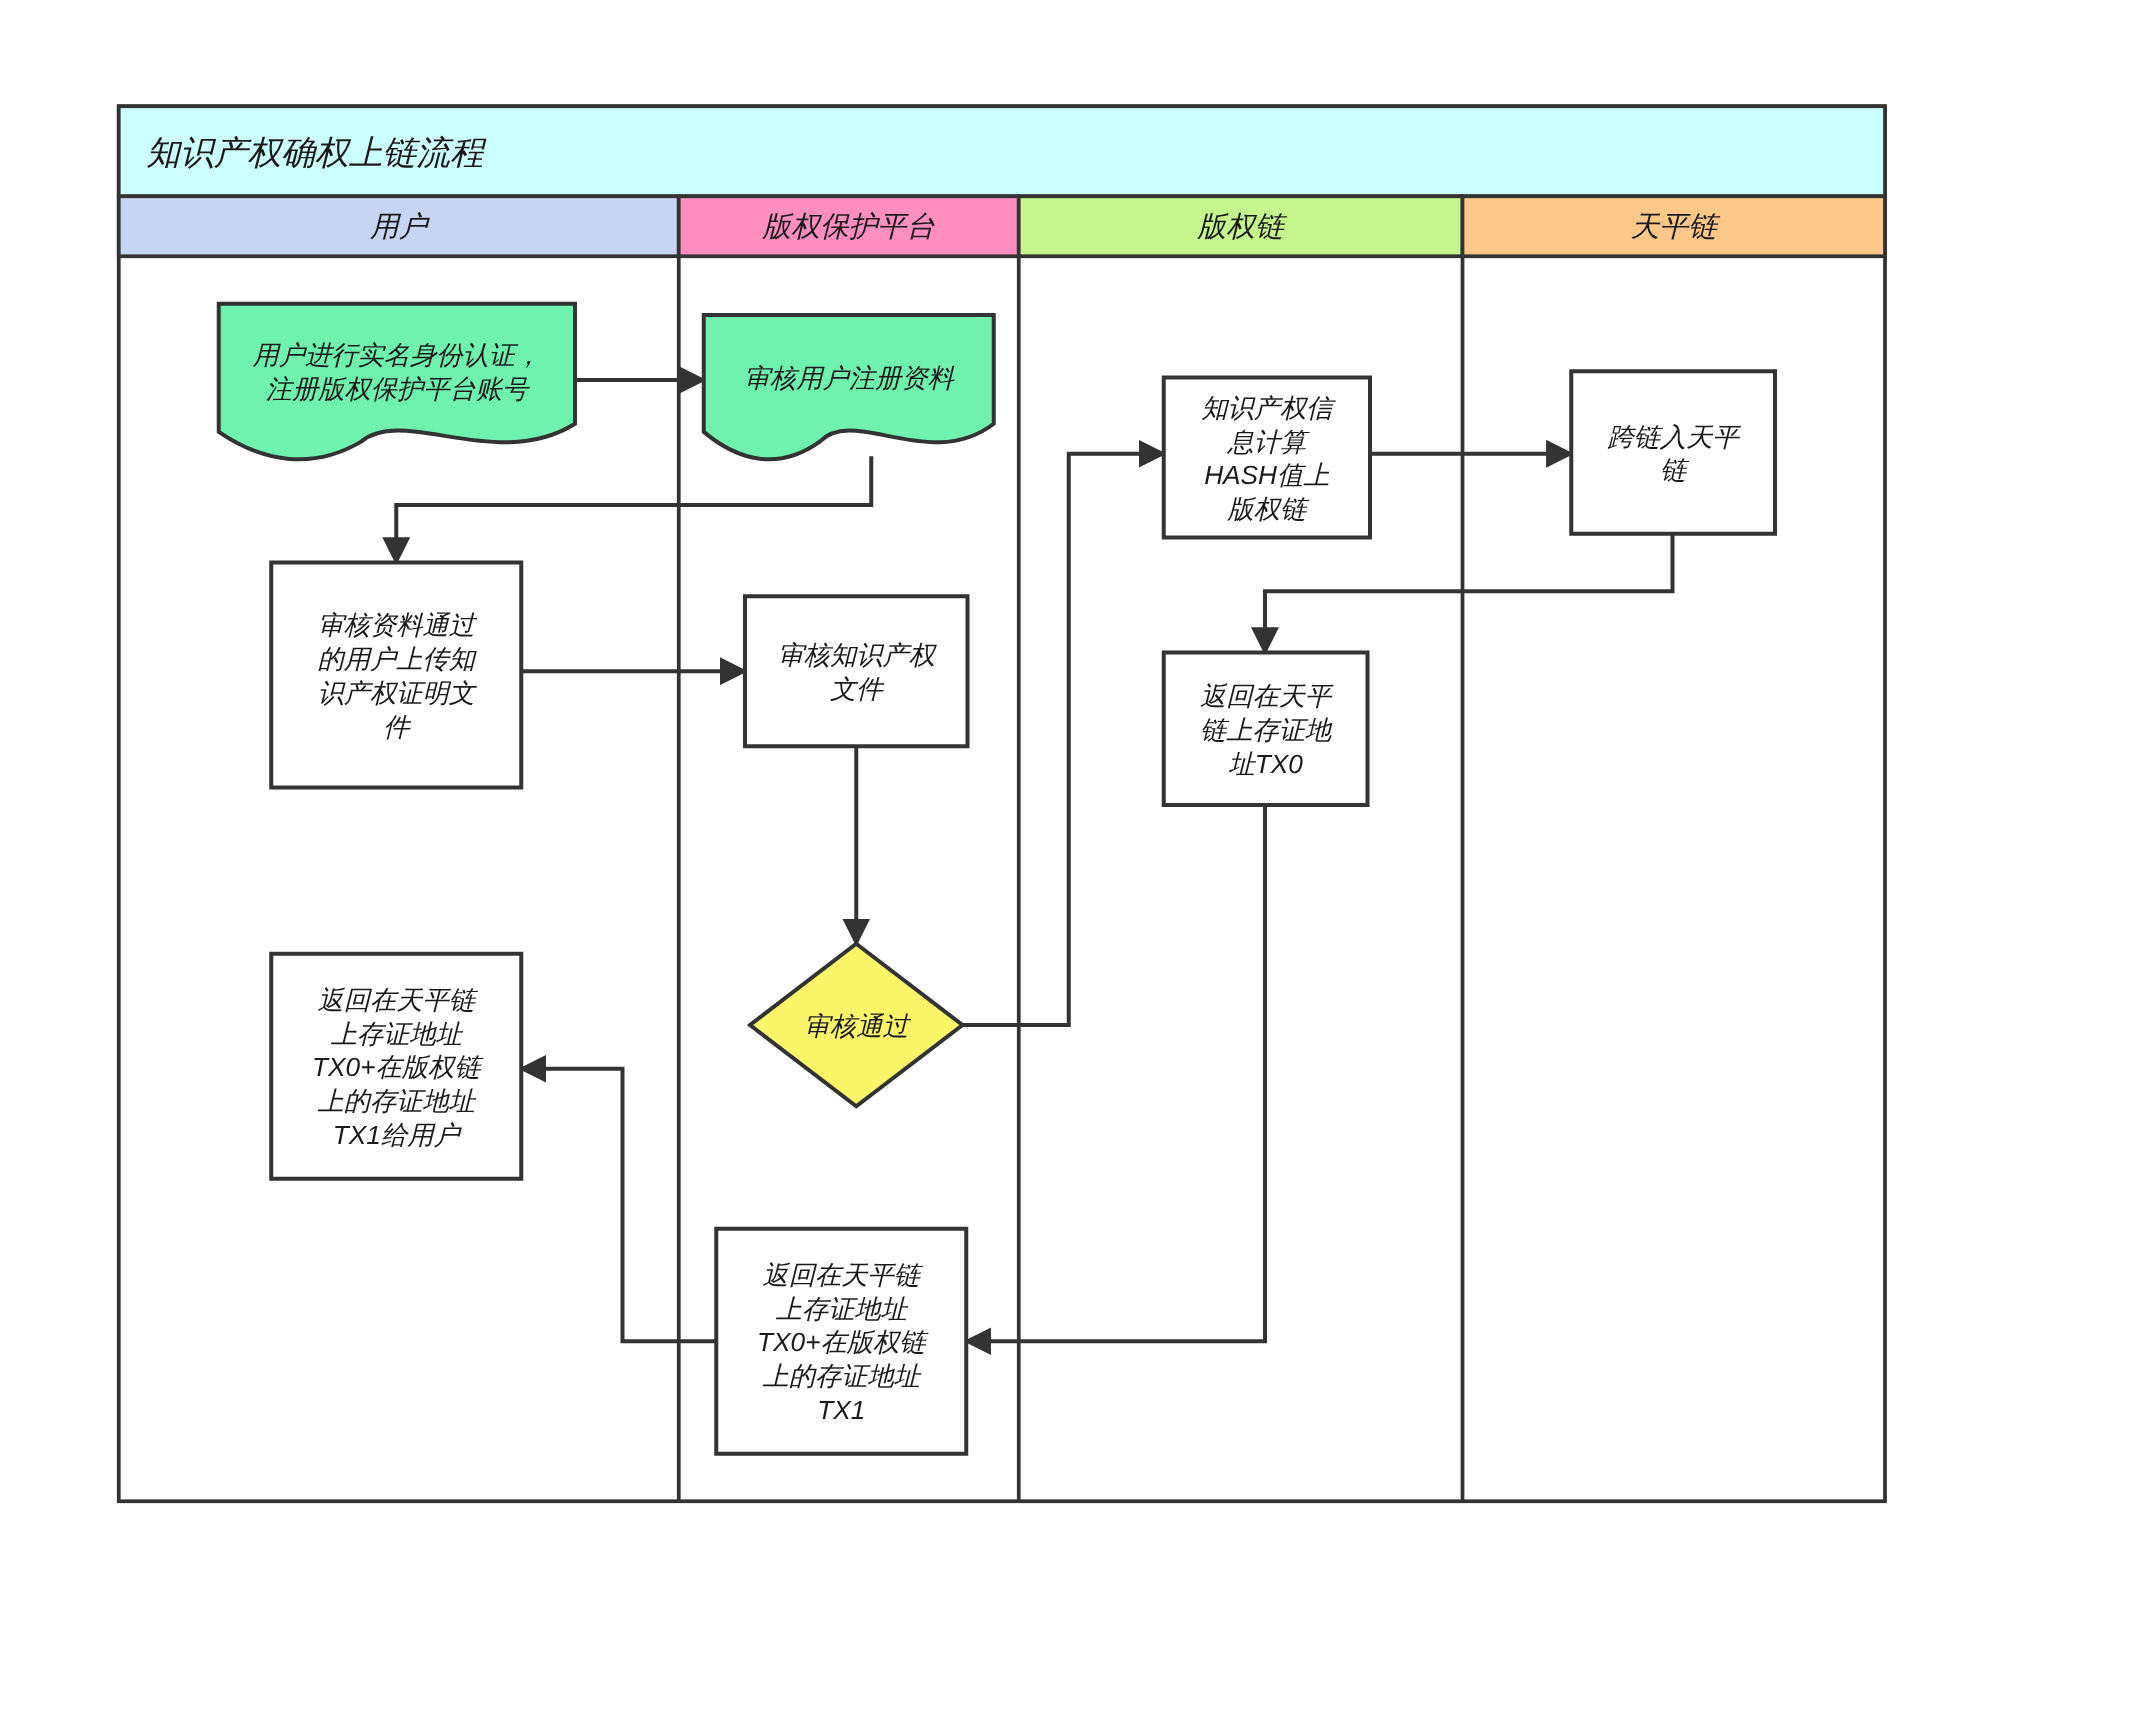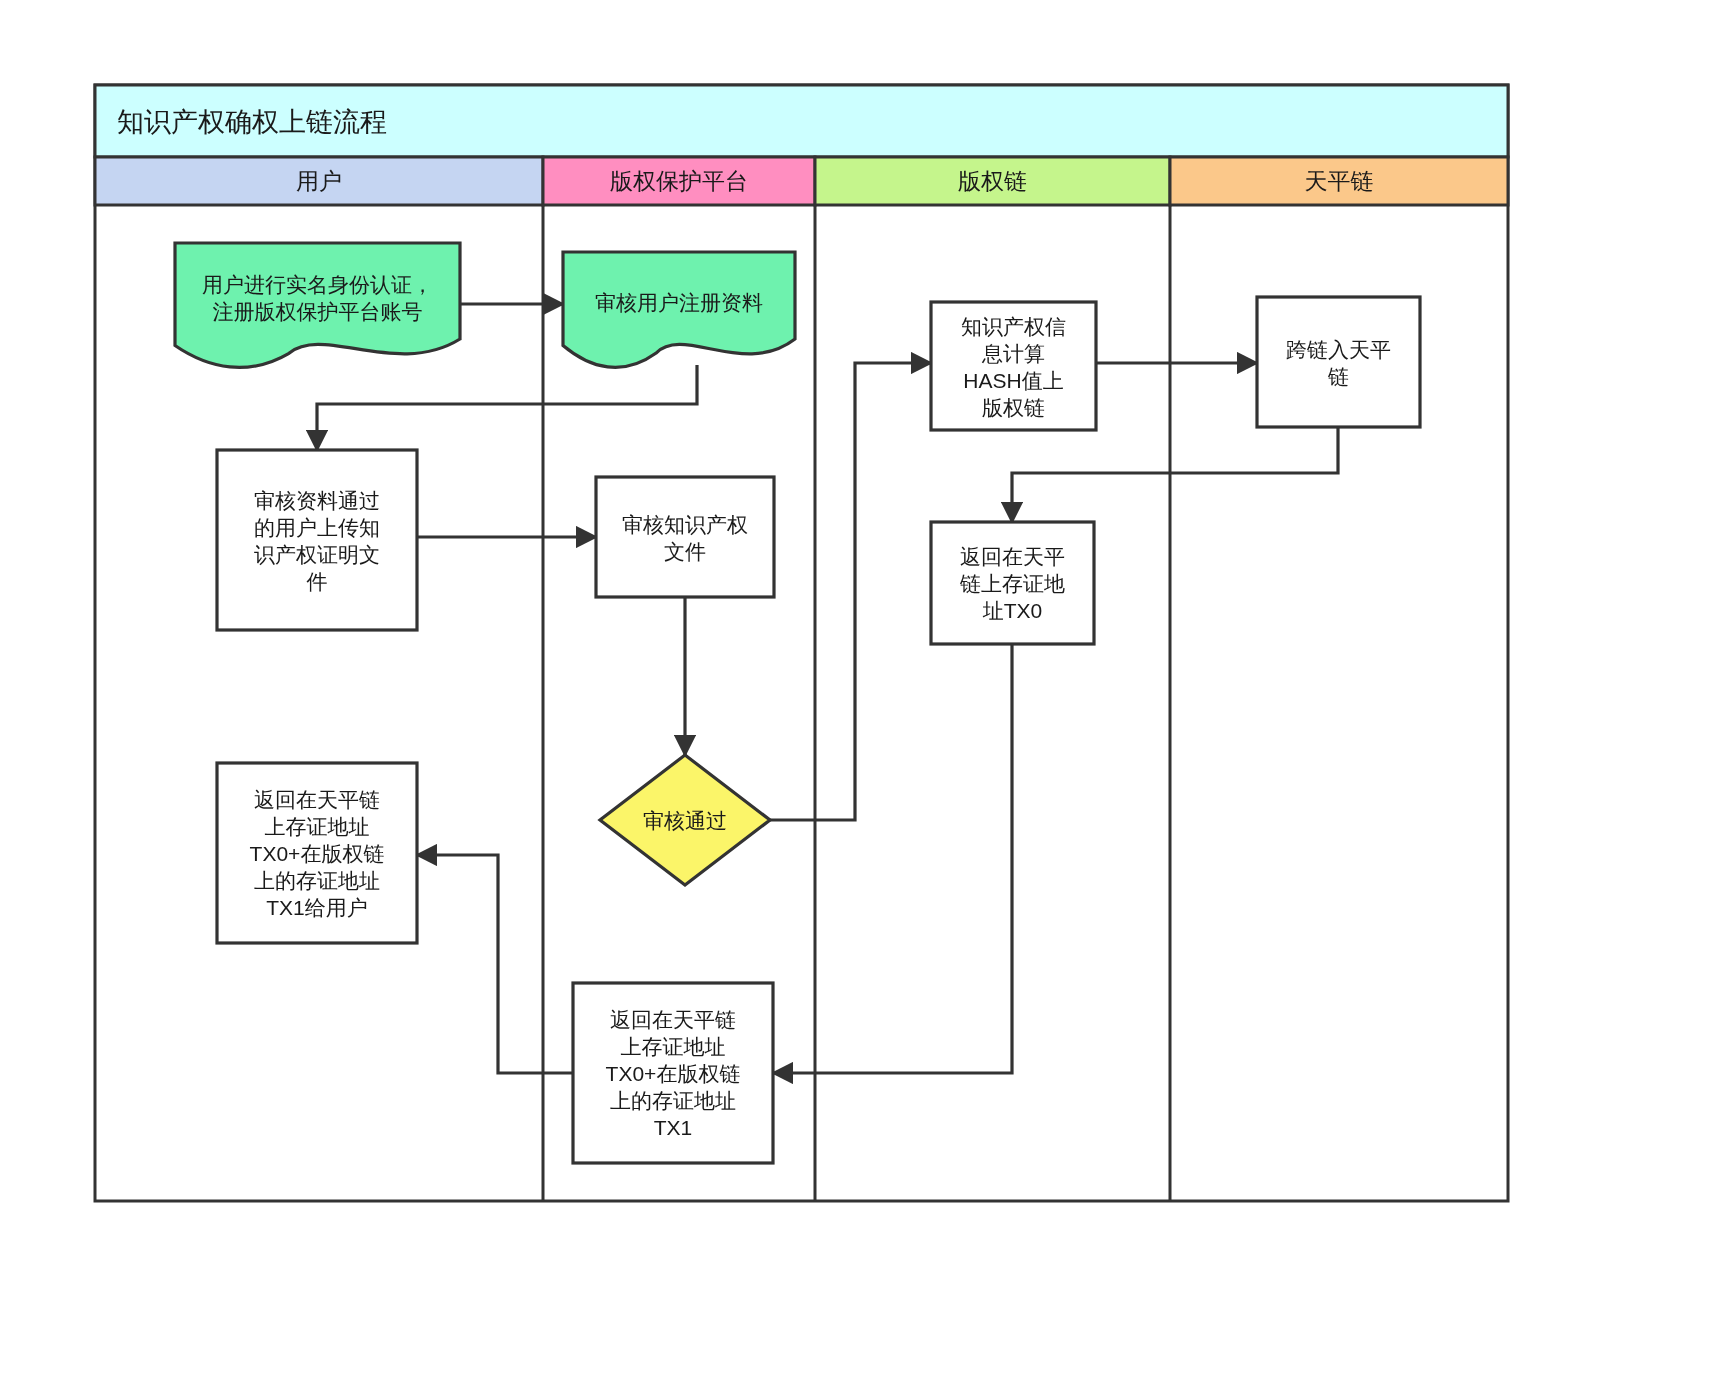--- a/index.html
+++ b/index.html
@@ -1,17 +1,17 @@
 <!DOCTYPE html>
 <html><head>
 <meta charset="utf-8">
 <style>
   html,body{margin:0;padding:0;background:#ffffff;}
   body{width:1720px;height:1388px;font-family:"Liberation Sans","DejaVu Sans",sans-serif;overflow:hidden;}
-  #stage{position:relative;width:1424px;height:1388px;}
+  #stage{position:relative;width:1424px;height:1388px;font-style:italic;}
   svg{display:block;}
   .nodeText{font-family:"Liberation Sans","DejaVu Sans",sans-serif;font-size:21px;fill:#1a1a1a;}
   .laneText{font-family:"Liberation Sans","DejaVu Sans",sans-serif;font-size:23px;fill:#1a1a1a;}
   .titleText{font-family:"Liberation Sans","DejaVu Sans",sans-serif;font-size:27px;fill:#1a1a1a;}
 </style>
 </head>
 <body>
 
 <div id="stage">
   <svg id="chart" width="1720" height="1388" viewBox="0 0 1720 1388">

